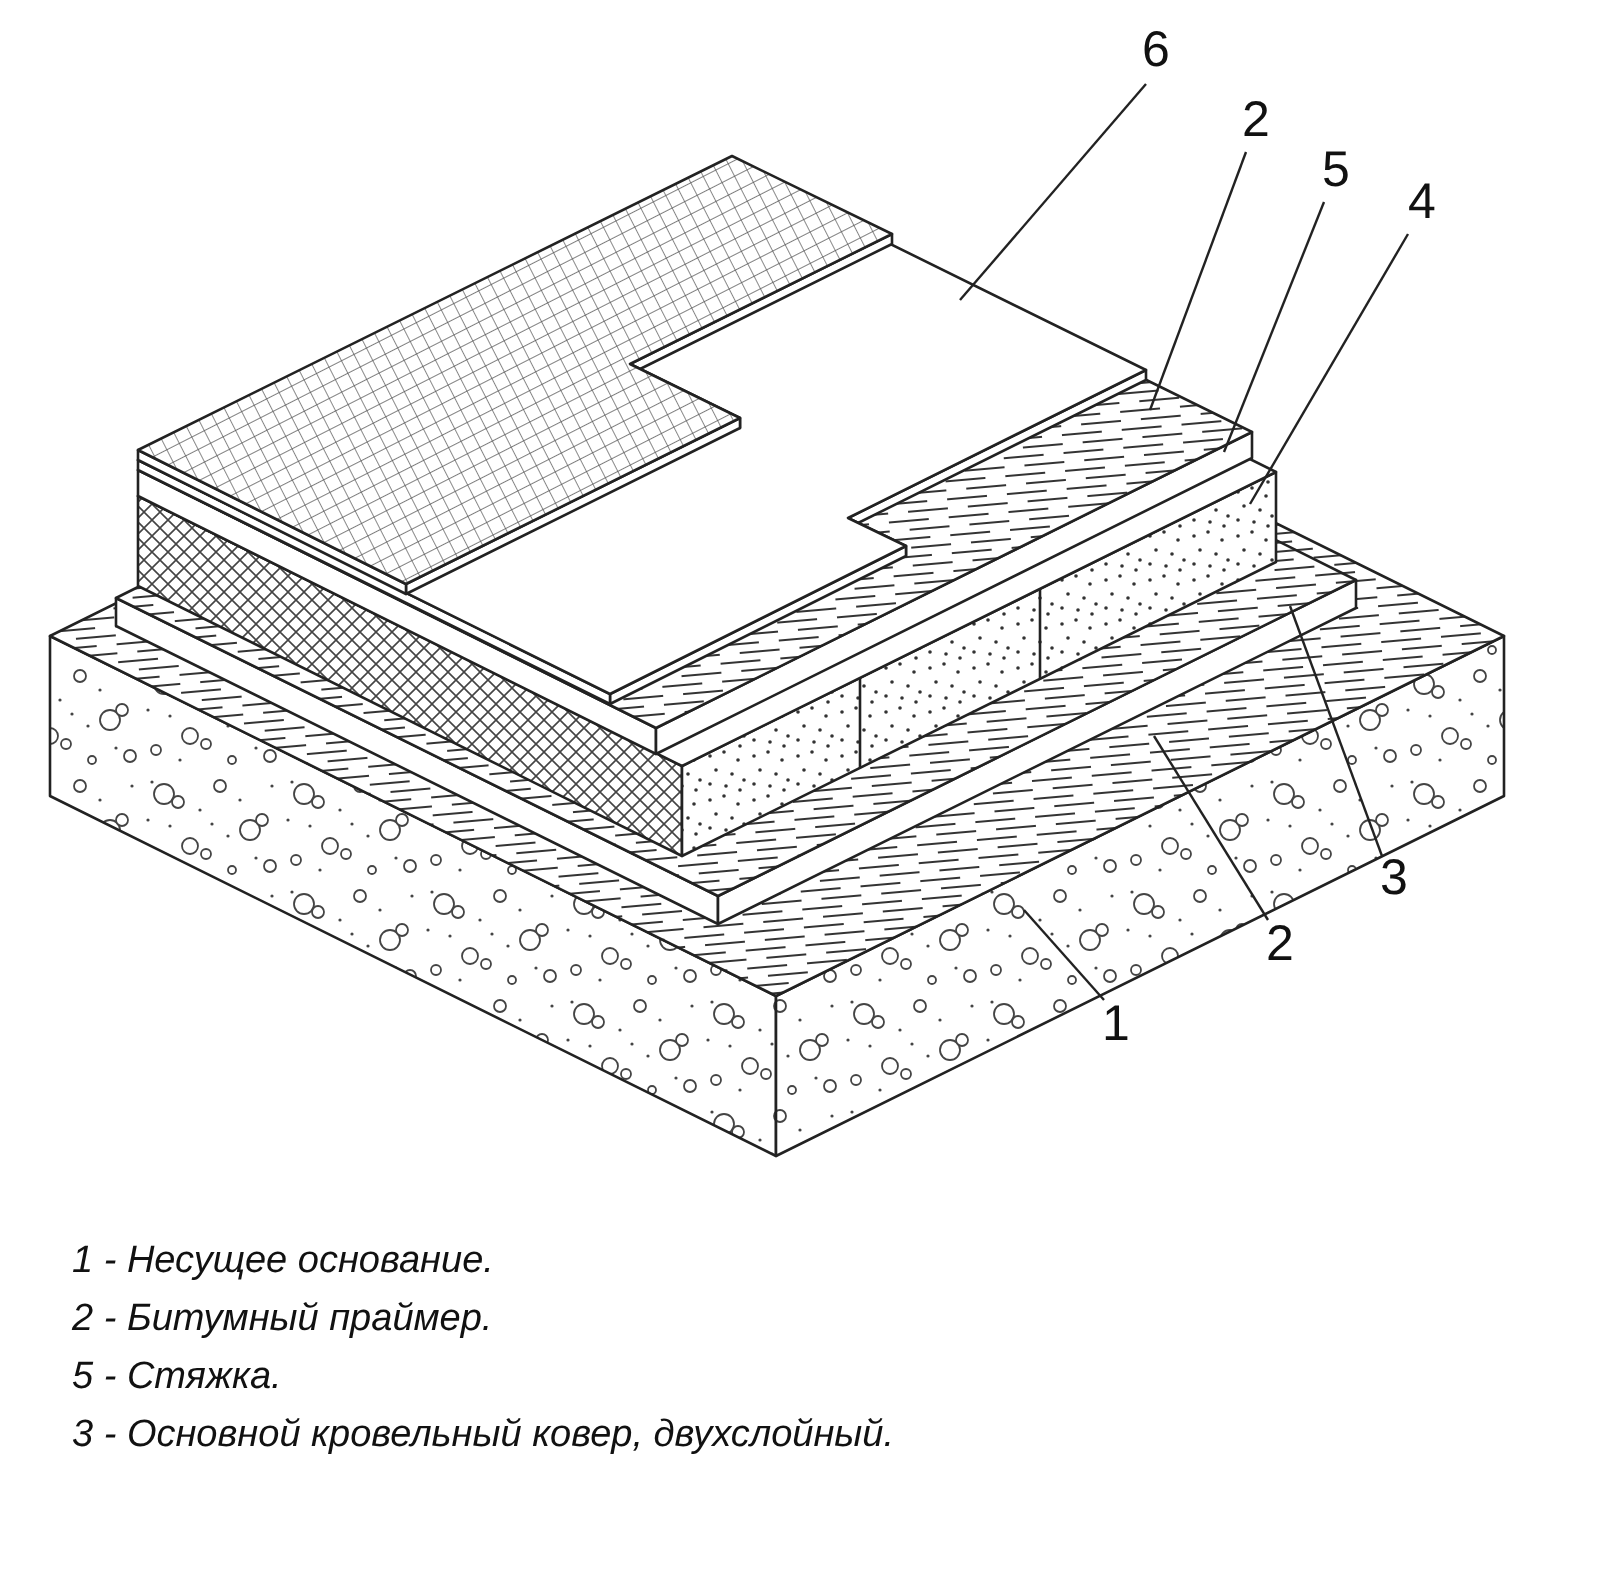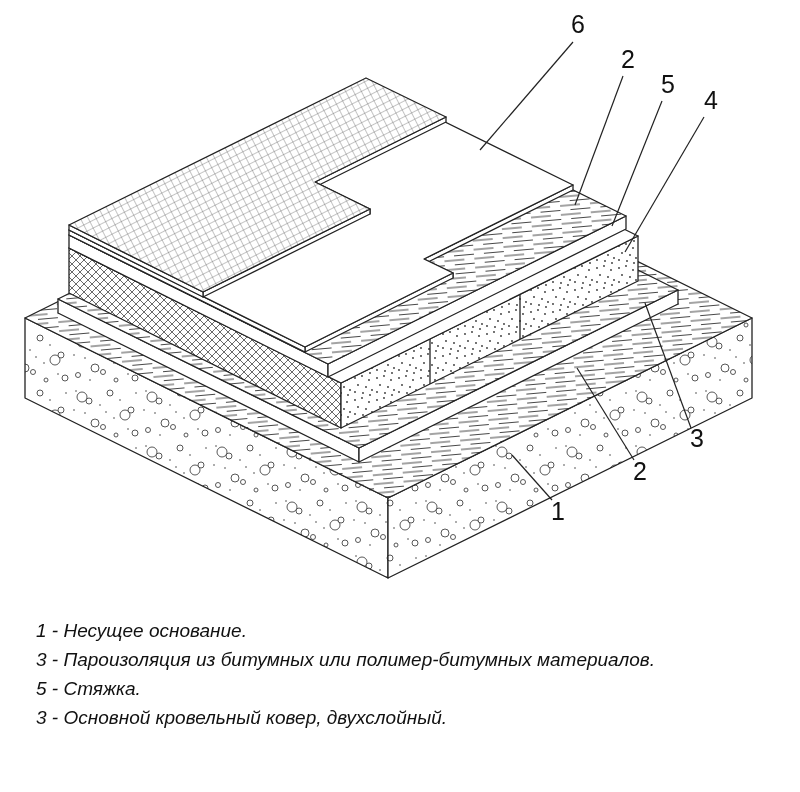--- a/index.html
+++ b/index.html
@@ -127,18 +127,18 @@
         <text class="callout-num" x="711" y="109">4</text>
         <text class="callout-num" x="697" y="447">3</text>
         <text class="callout-num" x="640" y="480">2</text>
         <text class="callout-num" x="558" y="520">1</text>
       </g>
     </svg>
   </div>
 
   <div class="legend">
     <div class="legend-line">1 - Несущее основание.</div>
-    <div class="legend-line">3 - Пароизоляция из битумных или полимер-битумных материалов.</div>
+    <div class="legend-line">2 - Битумный праймер.</div>
     <div class="legend-line">5 - Стяжка.</div>
     <div class="legend-line">3 - Основной кровельный ковер, двухслойный.</div>
   </div>
 
 </div>
 
 </body></html>

